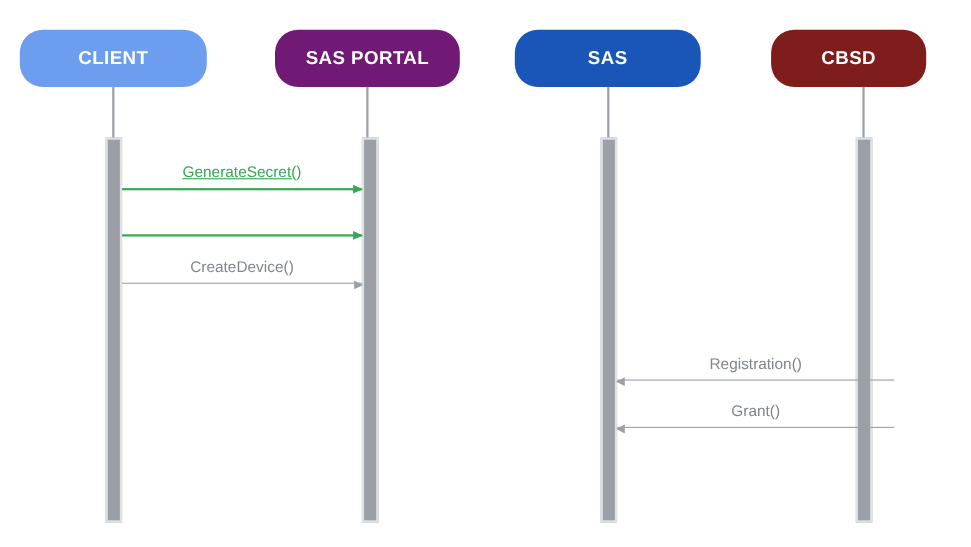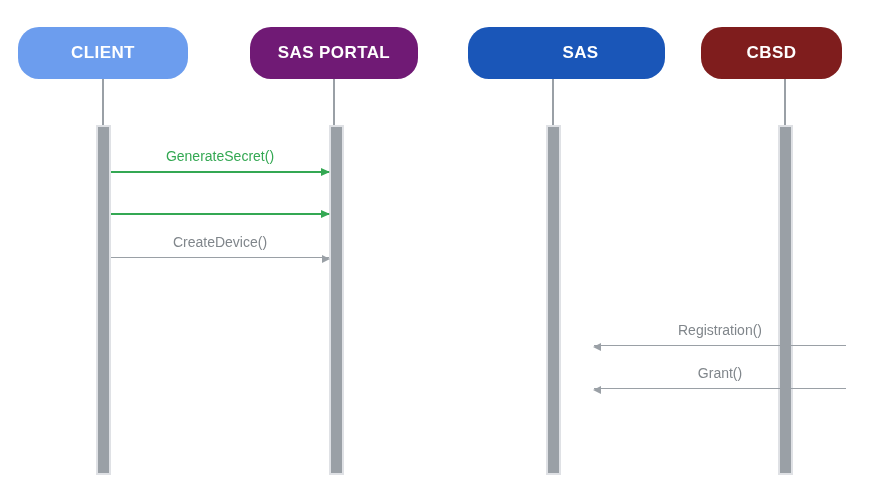--- a/index.html
+++ b/index.html
@@ -13,21 +13,21 @@
   
   .actor{
     position:absolute;
     top:27px;height:52px;
     border-radius:21px;
     display:flex;align-items:center;justify-content:center;
     color:#ffffff;font-weight:bold;font-size:17px;letter-spacing:.4px;
   }
   .actor.client{left:18px;width:170px;background:#6C9DEE;}
   .actor.sas-portal{left:250px;width:168px;background:#701a75;}
-  .actor.sas{left:468px;width:169px;background:#1A56B8;padding-left:28px;}
+  .actor.sas{left:468px;width:169px;background:#1A56B8;}
   .actor.cbsd{left:701px;width:141px;background:#7f1d1d;}
 
   
   .stem{
     position:absolute;top:79px;height:47px;width:2px;
     background:#9AA0A6;
   }
   .stem.client{left:102px;}
   .stem.sas-portal{left:333px;}
   .stem.sas{left:552px;}
@@ -45,21 +45,21 @@
 
   
   .message{position:absolute;height:26px;}
   .message .label{
     position:absolute;left:0;right:0;top:0;height:19px;
     text-align:center;font-size:14px;line-height:19px;white-space:nowrap;
   }
   .message .line{position:absolute;left:0;right:0;}
   .message .head{position:absolute;width:0;height:0;top:21px;}
 
-  .msg-green .label{color:#34A853;}
+  .msg-green .label{color:#34A853;text-decoration:underline;}
   .msg-green .line{top:24px;height:2px;background:#34A853;}
   .msg-green .head{
     right:-1px;
     border-top:4px solid transparent;border-bottom:4px solid transparent;
     border-left:9px solid #34A853;
   }
   .msg-gray .label{color:#80868B;}
   .msg-gray .line{top:24px;height:1px;background:#9AA0A6;}
   .msg-gray.dir-right .head{
     right:-1px;top:21.5px;
@@ -67,21 +67,21 @@
     border-left:8px solid #9AA0A6;
   }
   .msg-gray.dir-left .head{
     left:-1px;top:21.5px;
     border-top:4px solid transparent;border-bottom:4px solid transparent;
     border-right:8px solid #9AA0A6;
   }
 
   
   .span-left{left:111px;width:218px;}
-  .span-right{left:594px;width:252px;}
+  .span-right{left:561px;width:252px;}
 </style>
 </head>
 <body>
 
 <div class="canvas">
 
   <div class="actor client">
     <span>CLIENT</span>
   </div>
   <div class="actor sas-portal">

